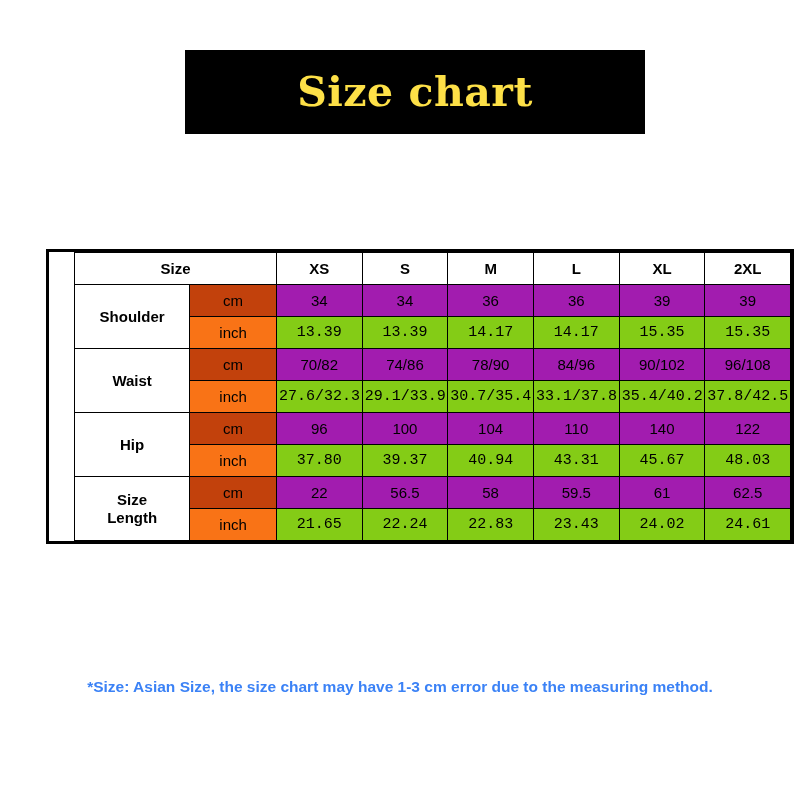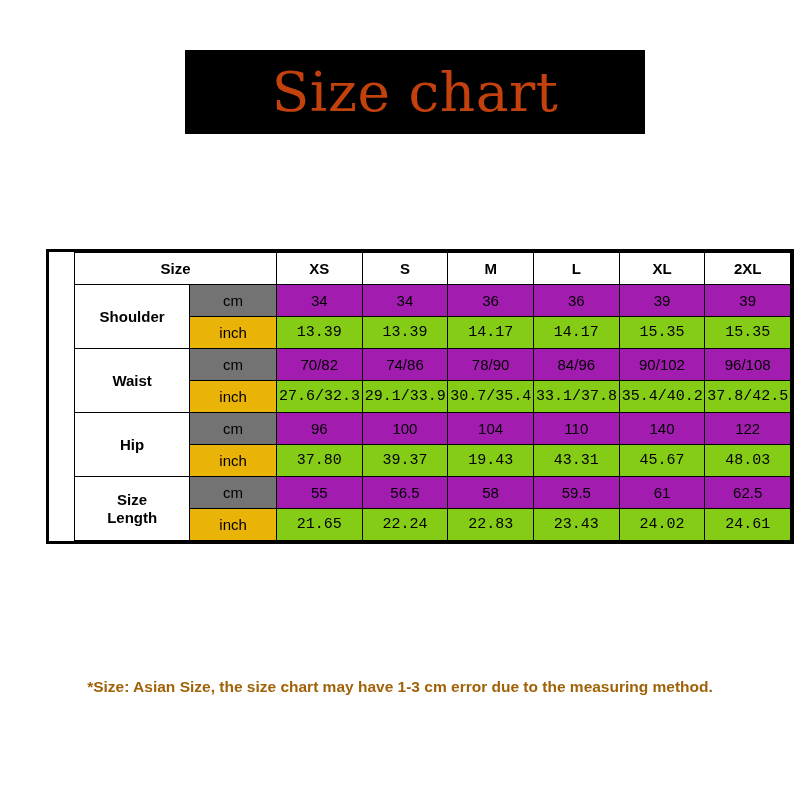--- a/index.html
+++ b/index.html
@@ -27,24 +27,24 @@
     left: 185px;
     top: 50px;
     width: 460px;
     height: 84px;
     background: #000000;
     display: flex;
     align-items: center;
     justify-content: center;
   }
   .title-text {
-    color: #c2410c;
+    color: #fde047;
     font-family: "DejaVu Serif", serif;
-    font-weight: normal;
-    font-size: 55px;
+    font-weight: bold;
+    font-size: 41px;
     letter-spacing: 0.5px;
     line-height: 1;
     white-space: nowrap;
   }
 
   
   .table-wrap {
     position: absolute;
     left: 46px;
     top: 249px;
@@ -85,45 +85,45 @@
     font-weight: bold;
     font-size: 16px;
     margin-top: 28px;
   }
   .row-label {
     font-weight: bold;
     font-size: 16px;
     line-height: 1.15;
   }
   .unit-cm {
-    background: #737373;
+    background: #c2410c;
     font-size: 15px;
   }
   .unit-inch {
-    background: #eab308;
+    background: #f97316;
     font-size: 15px;
   }
   .val-cm {
     background: #a21caf;
   }
   .val-inch {
     background: #84cc16;
     font-family: Liberation Mono, monospace;
   }
 
   
   .footnote {
     position: absolute;
     left: 0;
     top: 678px;
     width: 800px;
     text-align: center;
     font-size: 15.5px;
     font-weight: bold;
-    color: #a16207;
+    color: #3b82f6;
   }
 </style>
 </head>
 <body>
 
 <div class="page">
 
   <div class="title-banner">
     <span class="title-text">Size chart</span>
   </div>
@@ -202,33 +202,33 @@
           <td class="val-cm">104</td>
           <td class="val-cm">110</td>
           <td class="val-cm">140</td>
           <td class="val-cm">122</td>
         </tr>
 
         <tr>
           <td class="unit-inch">inch</td>
           <td class="val-inch">37.80</td>
           <td class="val-inch">39.37</td>
-          <td class="val-inch">19.43</td>
+          <td class="val-inch">40.94</td>
           <td class="val-inch">43.31</td>
           <td class="val-inch">45.67</td>
           <td class="val-inch">48.03</td>
         </tr>
 
         <tr>
           <td class="row-label" rowspan="2">
             <span>Size</span><br>
             <span>Length</span>
           </td>
           <td class="unit-cm">cm</td>
-          <td class="val-cm">55</td>
+          <td class="val-cm">22</td>
           <td class="val-cm">56.5</td>
           <td class="val-cm">58</td>
           <td class="val-cm">59.5</td>
           <td class="val-cm">61</td>
           <td class="val-cm">62.5</td>
         </tr>
 
         <tr>
           <td class="unit-inch">inch</td>
           <td class="val-inch">21.65</td>

